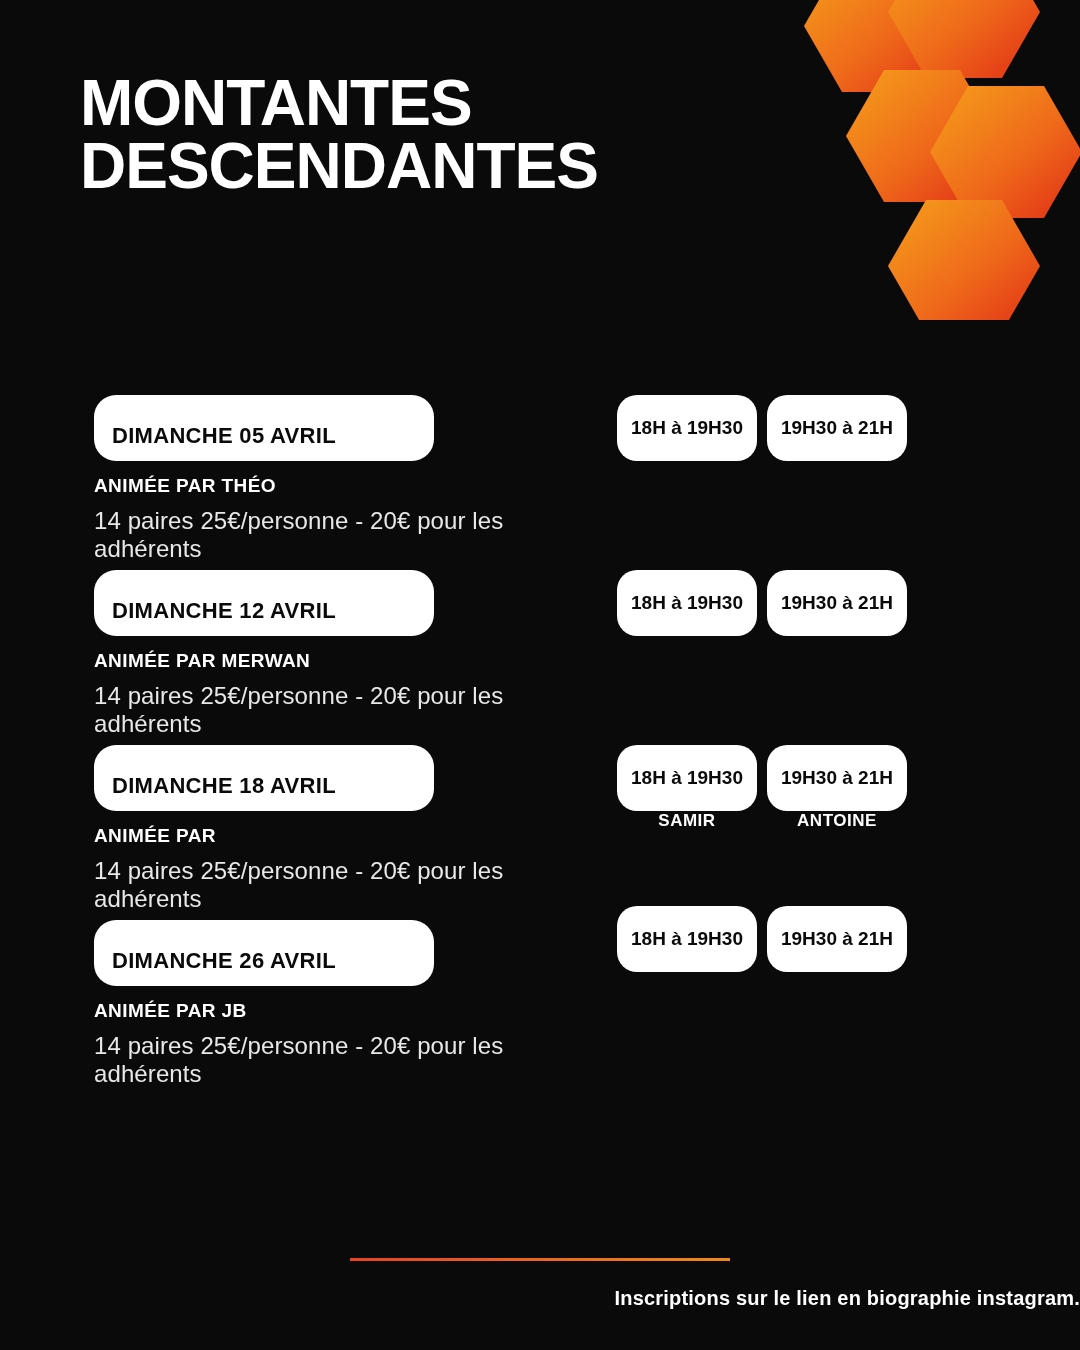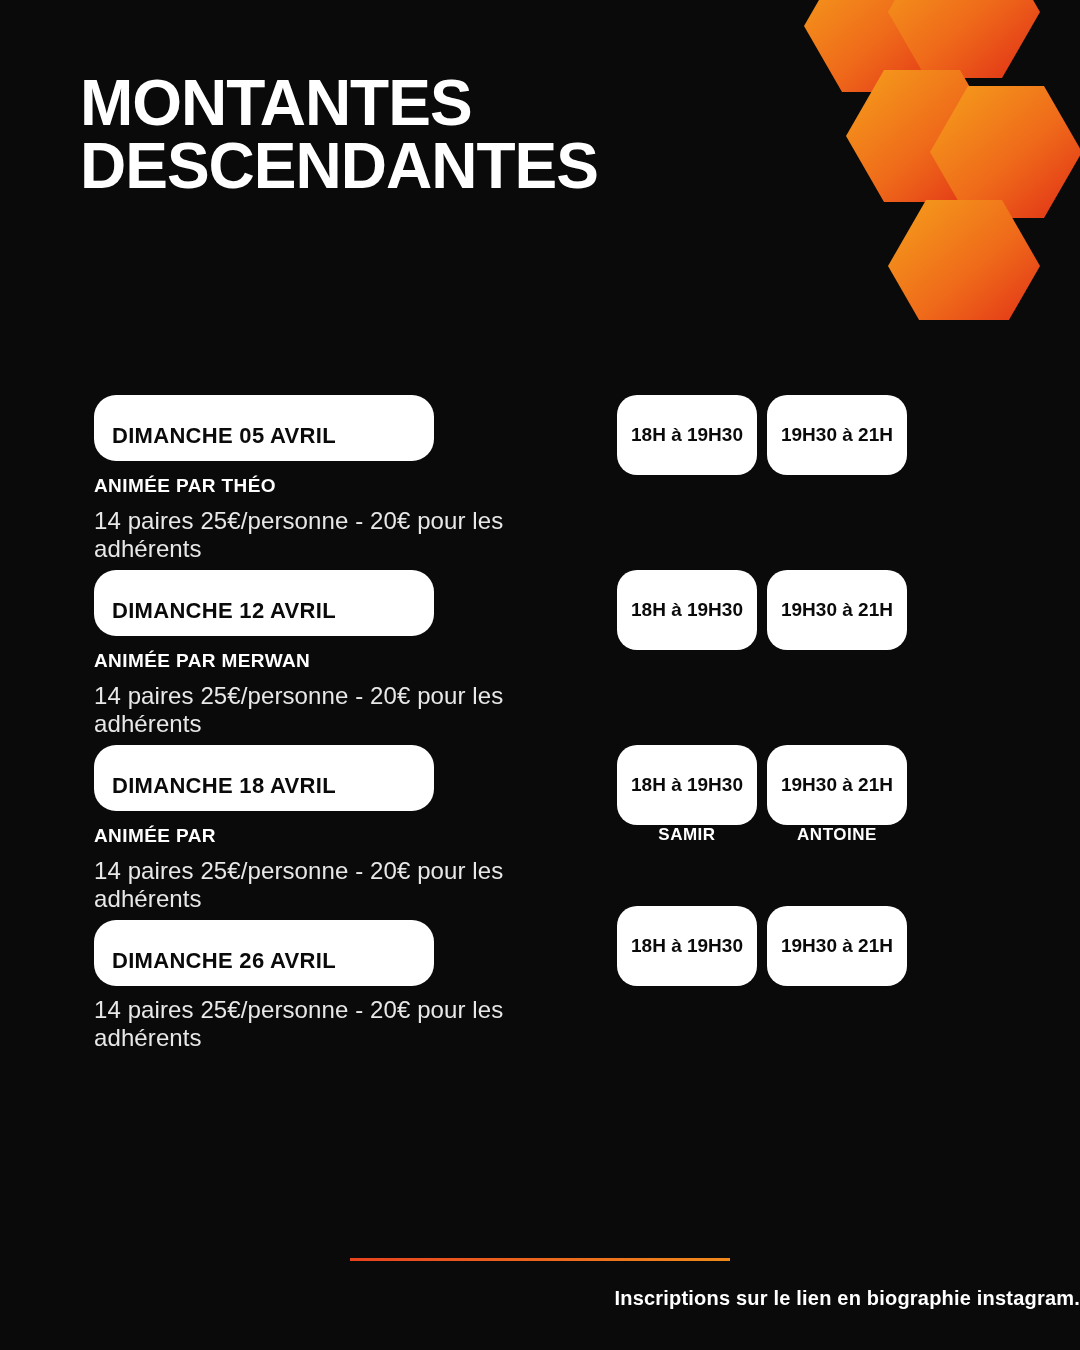--- a/index.html
+++ b/index.html
@@ -96,21 +96,21 @@
   .slot {
     display: flex;
     flex-direction: column;
     align-items: center;
   }
   .slot-pill {
     background: #ffffff;
     color: #0a0a0a;
     font-size: 19px;
     font-weight: bold;
-    padding: 29px 14px;
+    padding: 22px 14px;
     border-radius: 20px;
     white-space: nowrap;
   }
   .slot-name {
     color: #ffffff;
     font-size: 17px;
     font-weight: bold;
     letter-spacing: 0.5px;
     min-height: 18px;
   }
@@ -227,20 +227,21 @@
       <div class="slot">
         <div class="slot-pill">19H30 à 21H</div>
         <div class="slot-name">ANTOINE</div>
       </div>
     </div>
   </div>
 
   <div class="session shift-up">
     <div class="session-left">
       <div class="date-pill">DIMANCHE 26 AVRIL</div>
+      <div class="host">ANIMÉE PAR JB</div>
       <div class="price">14 paires 25€/personne - 20€ pour les adhérents</div>
     </div>
     <div class="slots" style="top:-14px;">
       <div class="slot">
         <div class="slot-pill">18H à 19H30</div>
         <div class="slot-name"></div>
       </div>
       <div class="slot">
         <div class="slot-pill">19H30 à 21H</div>
         <div class="slot-name"></div>

